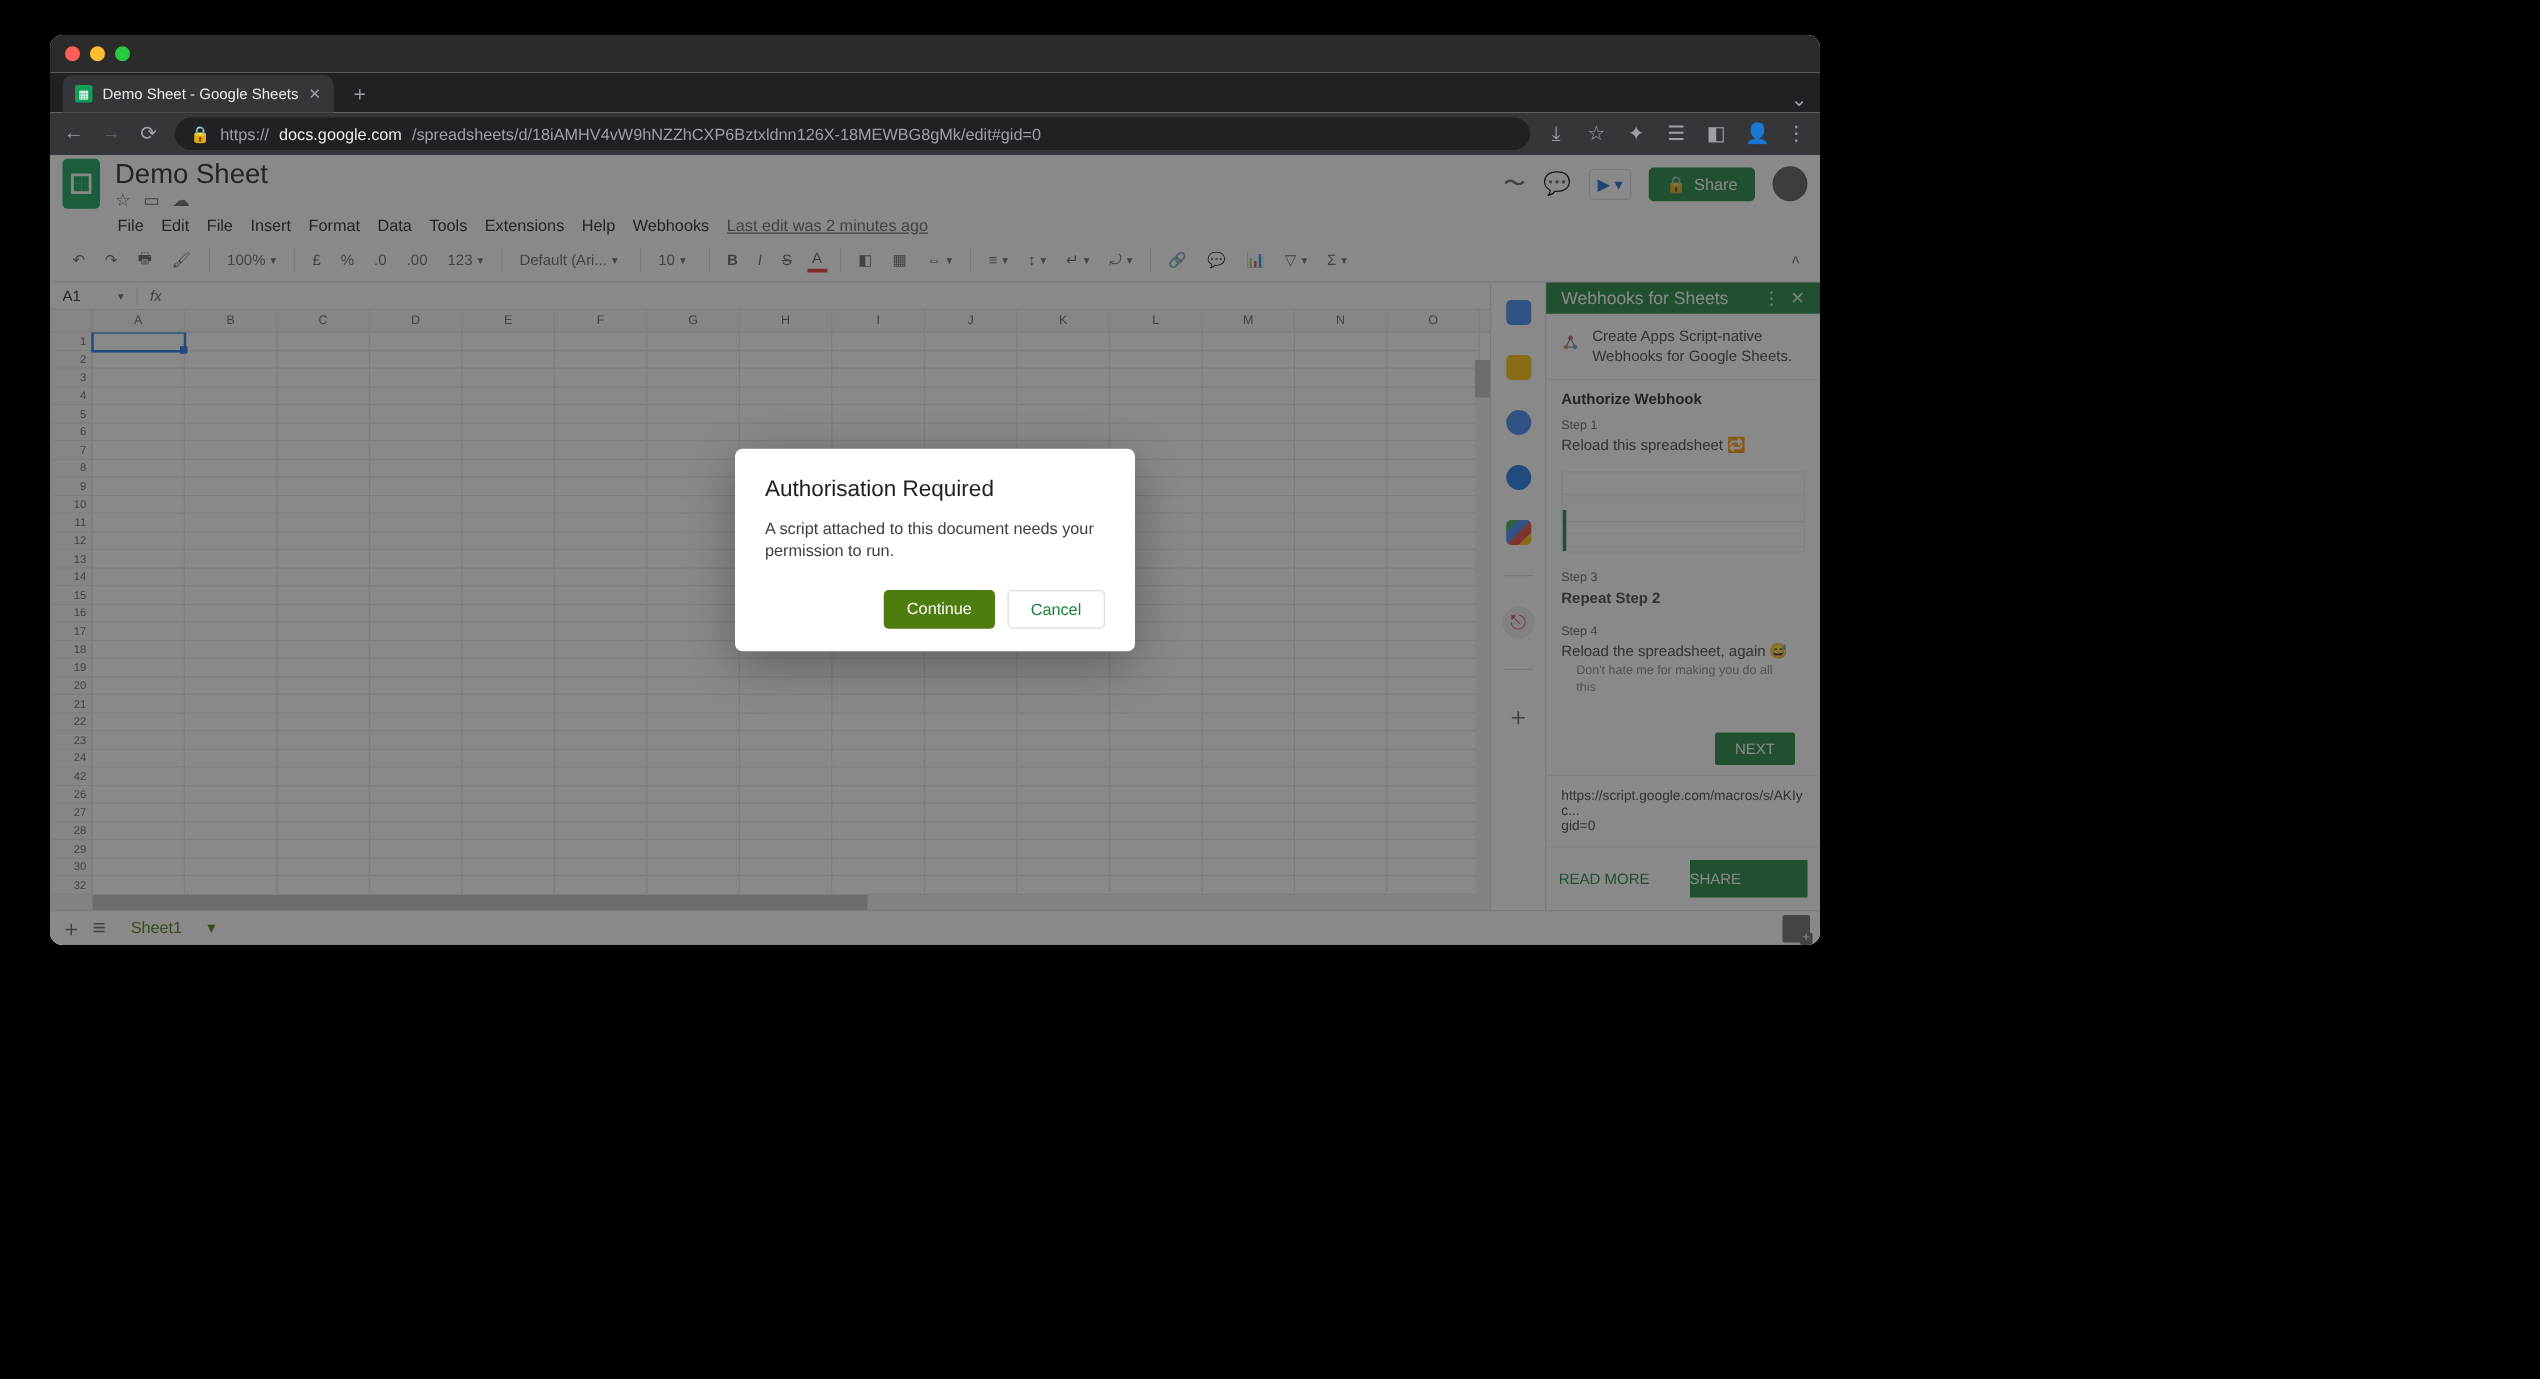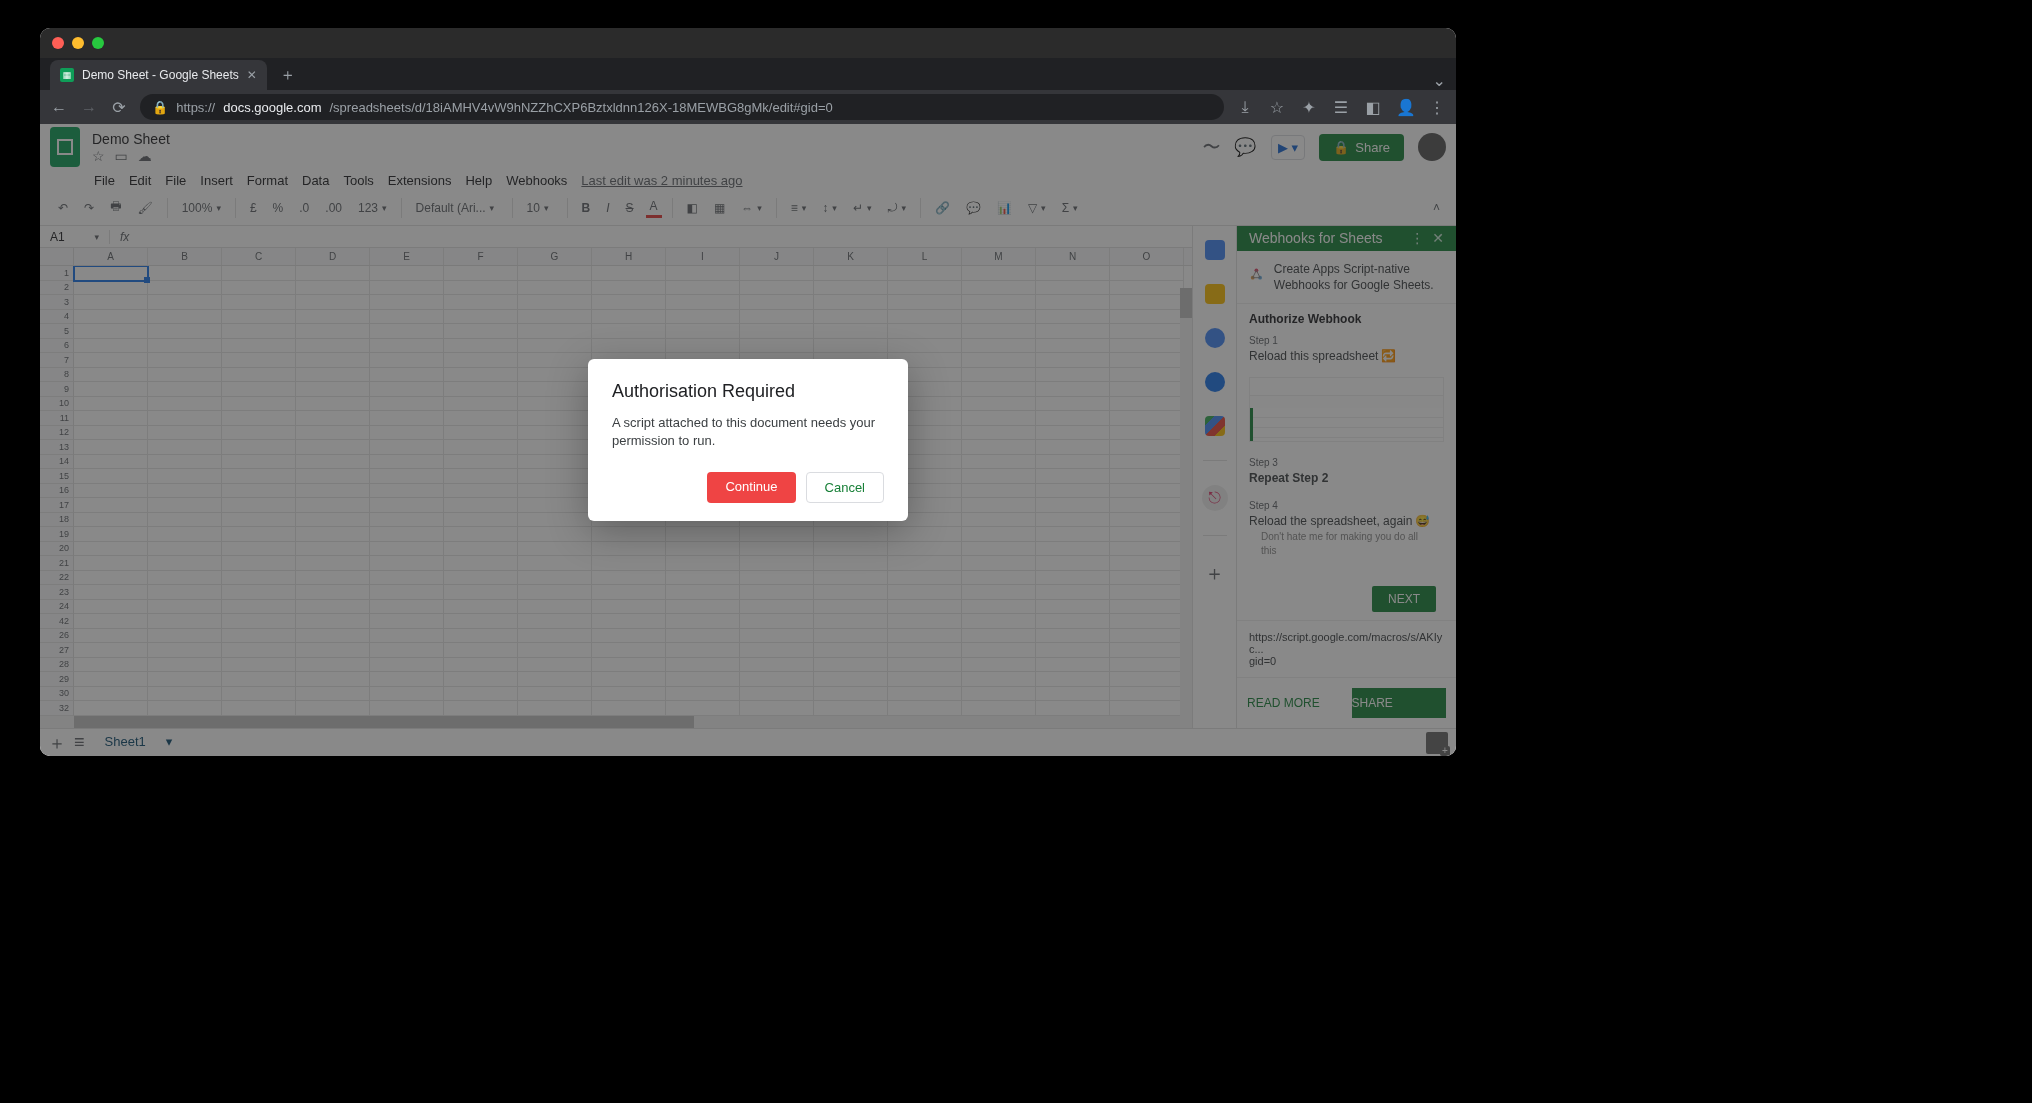--- a/index.html
+++ b/index.html
@@ -28,21 +28,21 @@
 .addr-right { display:flex; align-items:center; gap:14px; color:#9aa0a6; }
 
 
 .content { position:relative; height:calc(100% - 30px - 32px - 34px); background:#fff; }
 
 
 .sheets-header { display:flex; align-items:center; height:46px; padding:0 10px; gap:12px; }
 .sheets-logo { width:30px; height:40px; background:#0f9d58; border-radius:4px; display:flex; align-items:center; justify-content:center; }
 .sheets-logo div { width:16px; height:16px; border:2px solid #fff; display:grid; grid-template-columns:1fr 1fr; grid-template-rows:1fr 1fr; background:#fff; }
 .sheets-logo div span{background:#0f9d58}
-.doc-title { font-size:14px; color:#202124; }
+.doc-title { font-size:22px; color:#202124; }
 .doc-icons { display:flex; gap:10px; color:#5f6368; font-size:14px; }
 .header-spacer { flex:1; }
 .header-right { display:flex; align-items:center; gap:14px; }
 .hr-icon { color:#5f6368; font-size:18px; }
 .present-btn { border:1px solid #dadce0; border-radius:4px; padding:4px 6px; color:#1967d2; display:flex; align-items:center; gap:2px; font-size:13px;}
 .share-btn { background:#188038; color:#fff; border-radius:4px; padding:6px 14px; font-size:13px; display:flex; align-items:center; gap:6px; }
 .avatar { width:28px; height:28px; border-radius:50%; background:#555; }
 
 
 .menubar { display:flex; align-items:center; gap:14px; padding:0 14px 0 54px; height:20px; font-size:13px; color:#202124; }
@@ -106,34 +106,34 @@
 .sidebar-note { color:#888; font-size:10px; padding:0 12px 12px; }
 .next-btn { margin:8px 20px 8px auto; background:#188038; color:#fff; padding:6px 16px; font-size:12px; border-radius:2px; width:fit-content; }
 .url-block { padding:10px 12px; font-size:11px; color:#3c4043; word-break:break-all; border-top:1px solid #eee;}
 .sidebar-footer { margin-top:auto; display:flex; gap:10px; padding:10px; border-top:1px solid #eee;}
 .sf-btn { flex:1; text-align:left; padding:8px 0; font-size:12px; font-weight:normal; }
 .sf-read { color:#188038; }
 .sf-share { background:#188038; color:#fff; }
 
 
 .sheet-tabs { height:28px; border-top:1px solid #e0e0e0; display:flex; align-items:center; padding:0 8px; gap:8px; font-size:13px; color:#5f6368; }
-.sheet-tab { padding:4px 12px; color:#0c4a6e; border-bottom:2px solid transparent; display:flex; align-items:flex-end; gap:20px;}
+.sheet-tab { padding:4px 12px; color:#4d7c0f; border-bottom:2px solid transparent; display:flex; align-items:flex-end; gap:20px;}
 .sheet-tab.active{background:#fff;}
 .sheet-add,.sheet-list{font-size:18px;}
 .explore { margin-left:auto; width:22px; height:22px; background:#666; border-radius:2px; position:relative;}
 .explore::after{content:"+";position:absolute;right:-2px;bottom:-2px;background:#666;color:#fff;font-size:10px;width:10px;height:10px;display:flex;align-items:center;justify-content:center;border-radius:2px}
 
 
 .scrim { position:absolute; inset:0; background:rgba(40,40,40,.55); display:flex; align-items:center; justify-content:center; }
 .dialog { background:#fff; border-radius:6px; width:320px; padding:22px 24px 18px; box-shadow:0 10px 40px rgba(0,0,0,.3); }
 .dialog-title { font-size:18px; color:#202124; margin-bottom:12px; }
 .dialog-body { font-size:13px; color:#3c4043; margin-bottom:22px; line-height:1.4; }
 .dialog-actions { display:flex; justify-content:flex-end; gap:10px; }
 .btn { padding:7px 18px; border-radius:4px; font-size:13px; cursor:pointer; }
-.btn-primary { background:#ef4444; color:#fff; }
+.btn-primary { background:#4d7c0f; color:#fff; }
 .btn-secondary { background:#fff; color:#188038; border:1px solid #dadce0; }
 </style>
 </head>
 <body>
 
 <div class="viewport">
   <div class="browser-window">
 
     <div class="titlebar">
       <div class="win-dot dot-red"></div>

